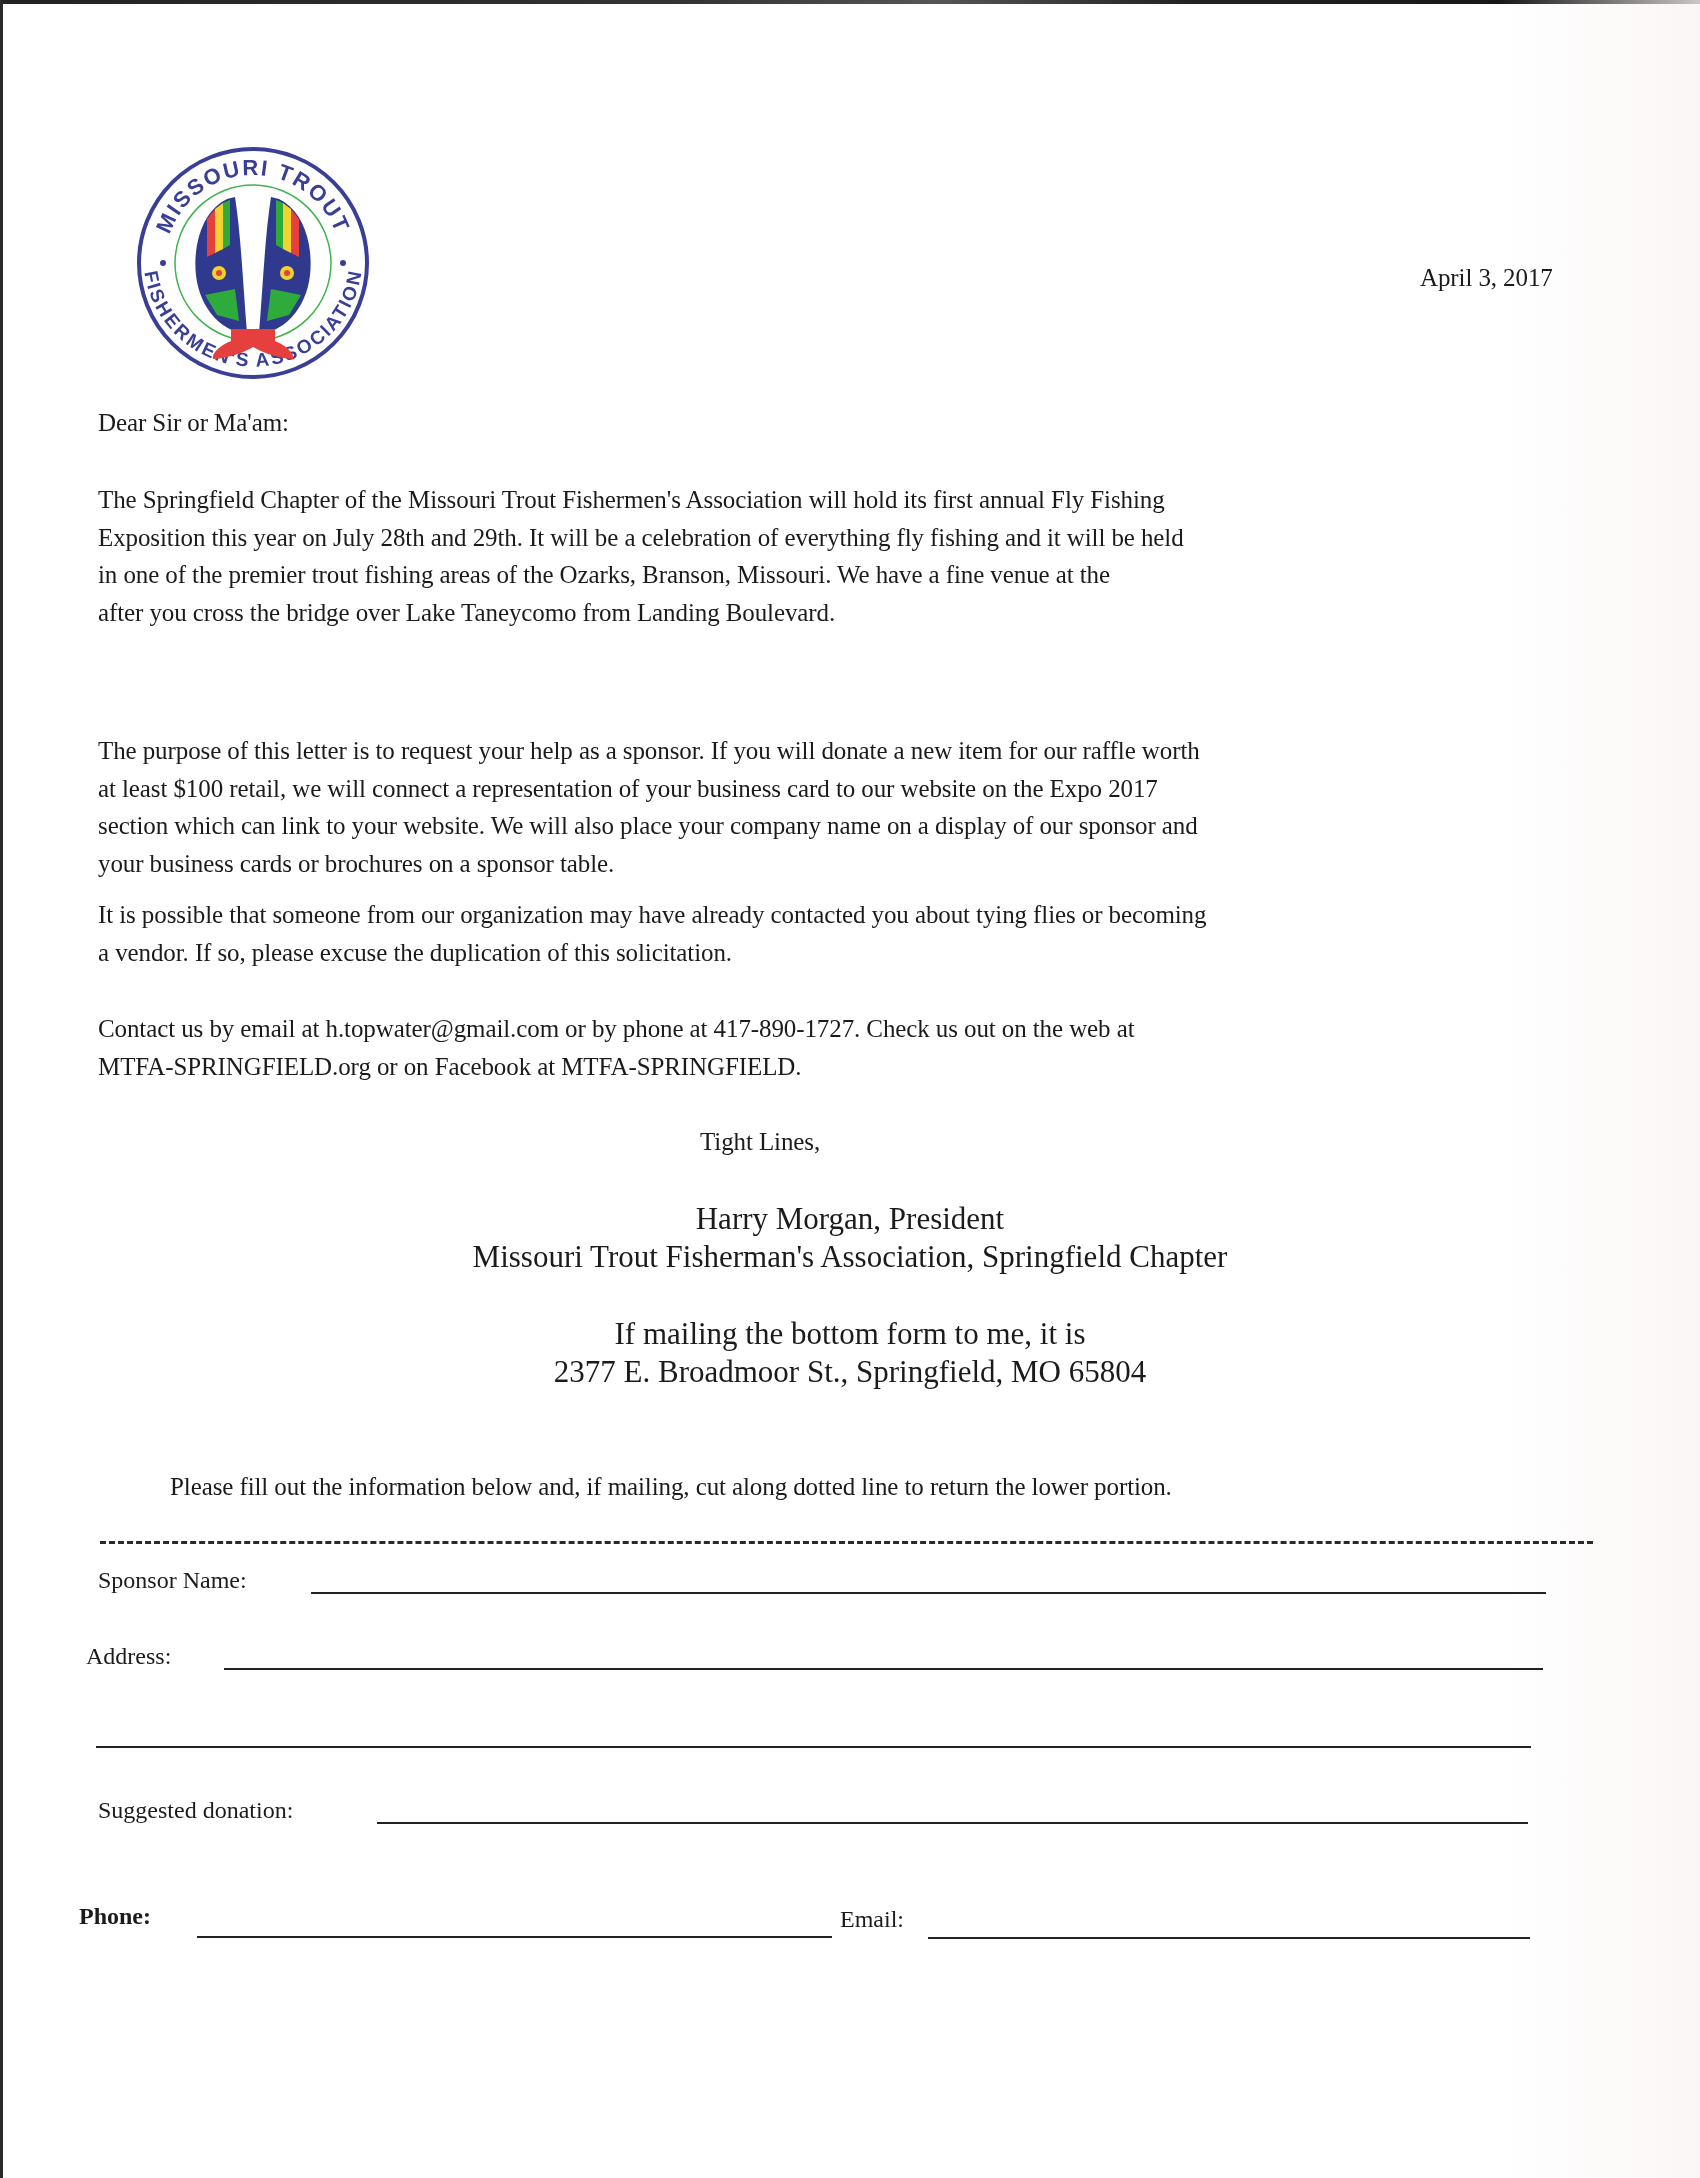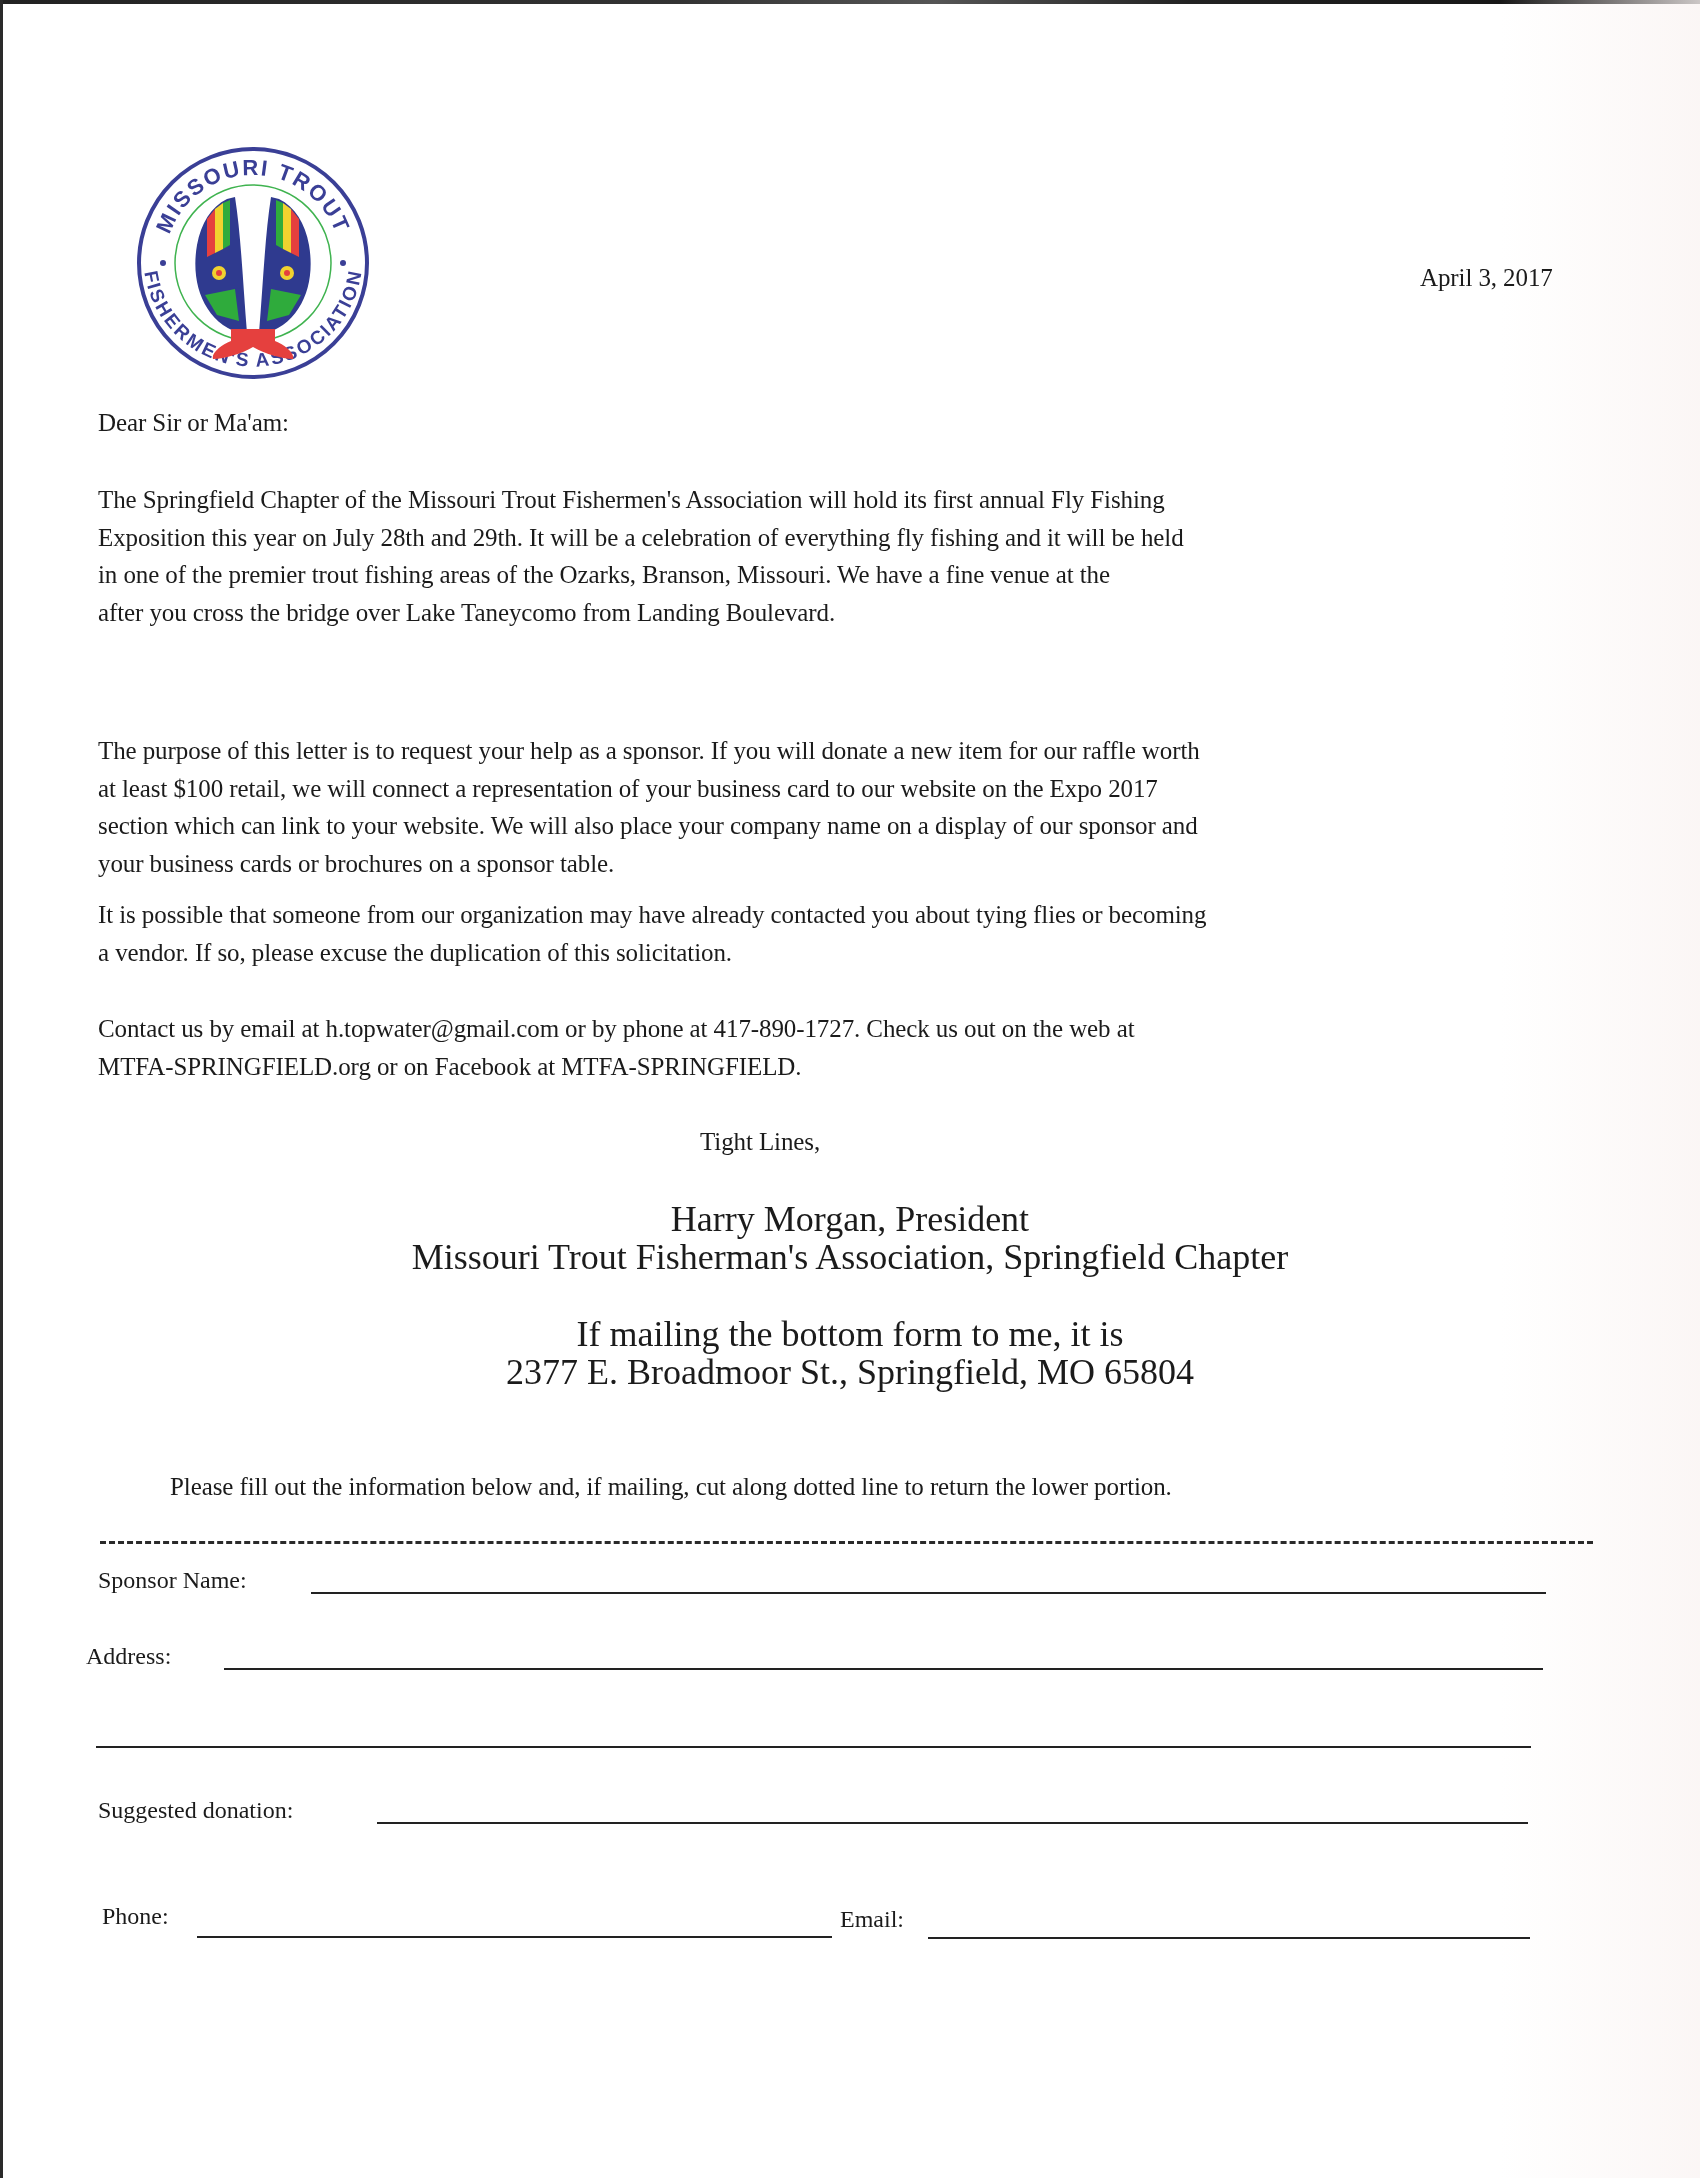--- a/index.html
+++ b/index.html
@@ -12,21 +12,21 @@
                background:linear-gradient(to right, rgba(255,255,255,0), rgba(250,244,243,0.8)); }
   .logo { position:absolute; left:135px; top:145px; width:236px; height:236px; }
   .t { position:absolute; font-size:25px; line-height:37.5px; white-space:nowrap; letter-spacing:-0.1px; }
   .date { left:1420px; top:259px; }
   .salutation { left:98px; top:404px; }
   .para { left:98px; width:1520px; }
   .p1 { top:481px; }
   .p2 { top:732px; }
   .p3 { top:896px; }
   .p4 { top:1010px; }
-  .center-block { position:absolute; left:0; width:1700px; text-align:center; font-size:36px; line-height:38px; }
+  .center-block { position:absolute; left:0; width:1700px; text-align:center; font-size:31px; line-height:38px; }
   .closing { left:700px; top:1123px; }
   .sig { top:1200px; }
   .sig div { text-align:center; }
   .mailing { top:1315px; }
   .instr { top:1468px; left:170px; }
   .cut-line { position:absolute; left:100px; top:1541px; width:1493px; height:0;
               border-top:3px dashed #2a2a2a; }
   .form-label { position:absolute; font-size:24px; line-height:38px; white-space:nowrap; }
   .form-line { position:absolute; height:0; border-top:2px solid #222; }
   .line { display:block; }
@@ -123,17 +123,17 @@
 <div class="form-line" style="left:311px; top:1592px; width:1235px;"></div>
 
 <div class="form-label" style="left:86px; top:1637px;">Address:</div>
 <div class="form-line" style="left:224px; top:1668px; width:1319px;"></div>
 
 <div class="form-line" style="left:96px; top:1746px; width:1435px;"></div>
 
 <div class="form-label" style="left:98px; top:1791px;">Suggested donation:</div>
 <div class="form-line" style="left:377px; top:1822px; width:1151px;"></div>
 
-<div class="form-label" style="left:102px; top:1897px;">Phone:</div>
+<div class="form-label" style="left:79px; top:1897px;font-weight:bold;">Phone:</div>
 <div class="form-line" style="left:197px; top:1936px; width:635px;"></div>
 
 <div class="form-label" style="left:840px; top:1900px;">Email:</div>
 <div class="form-line" style="left:928px; top:1937px; width:602px;"></div>
 
 </body></html>

